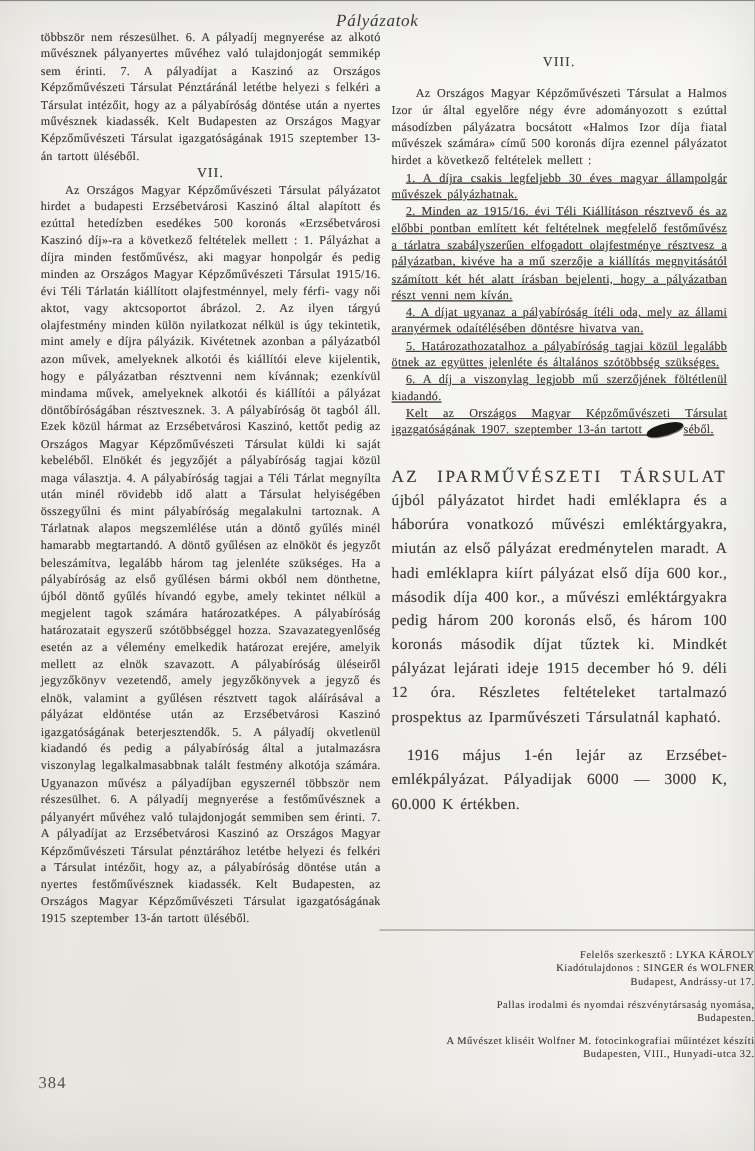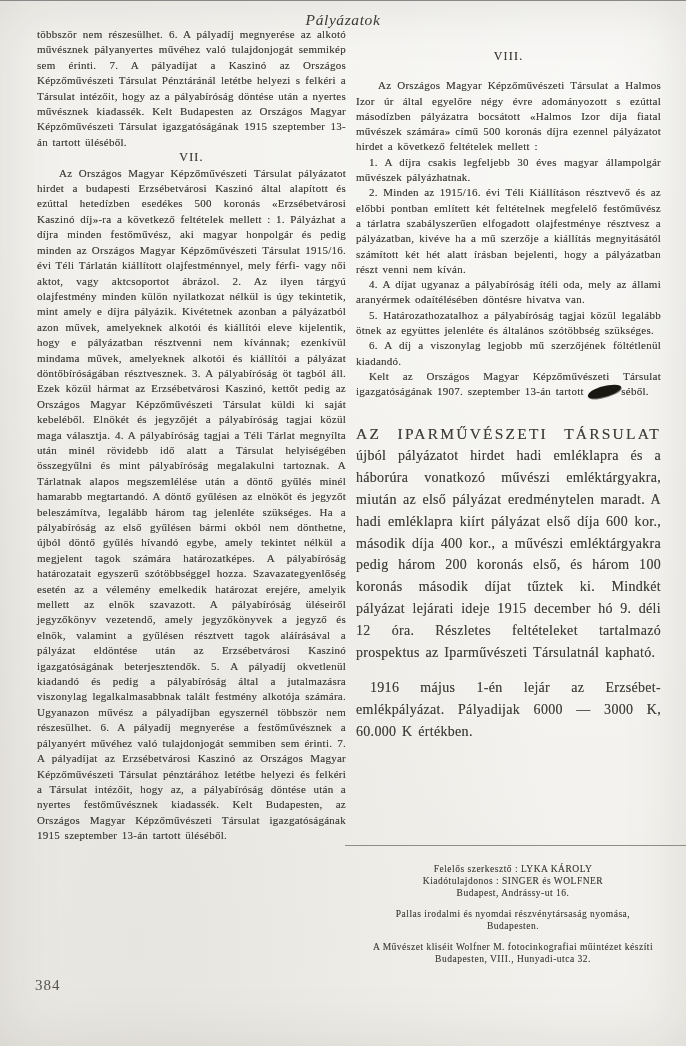--- a/index.html
+++ b/index.html
@@ -37,21 +37,21 @@
   .col-right{left:356px;top:48px;width:305px;line-height:15.3px;}
   .col p{margin:0;}
   .section-heading{
     margin:17px 0 12px 0;
     text-align:center;
     font-size:12px;
     letter-spacing:1.2px;
     font-weight:normal;
   }
   .col-right .section-heading{margin:0 0 14px 0;}
-  .indent{text-indent:13px;}
+  .indent{text-indent:13px;text-decoration:underline;}
   .indent-lg{text-indent:22px;}
   .large-para{
     font-size:14px;
     line-height:21.8px;
     word-spacing:2px;
     letter-spacing:0.3px;
   }
   .iparm{margin-top:23px !important;}
   .erzsebet{margin-top:14px !important;text-indent:14px;}
   .iparm-lead{
@@ -73,21 +73,21 @@
   }
   .colophon{
     position:absolute;left:340px;top:862px;width:346px;
     text-align:center;
     font-size:9.5px;
     line-height:12px;
     letter-spacing:0.5px;
     color:#45433d;
     text-shadow:0 0 0.4px rgba(64,62,56,0.5);
   }
-  .colophon p{margin:0;}
+  .colophon p{margin:0;text-align:right;}
   .colophon .grp{margin-bottom:9px;}
   .page-number{
     position:absolute;left:35px;top:976px;
     font-size:15px;
     letter-spacing:1px;
     color:#55534c;
   }
 </style>
 </head>
 <body>
@@ -114,21 +114,21 @@
     <p class="large-para iparm"><span class="iparm-lead">AZ IPARMŰVÉSZETI TÁRSULAT</span><span> újból pályázatot hirdet hadi emléklapra és a háborúra vonatkozó művészi emléktárgyakra, miután az első pályázat eredménytelen maradt. A hadi emléklapra kiírt pályázat első díja 600 kor., második díja 400 kor., a művészi emléktárgyakra pedig három 200 koronás első, és három 100 koronás második díjat tűztek ki. Mindkét pályázat lejárati ideje 1915 december hó 9. déli 12 óra. Részletes feltételeket tartalmazó prospektus az Iparművészeti Társulatnál kapható.</span></p>
     <p class="large-para erzsebet">1916 május 1-én lejár az Erzsébet-emlékpályázat. Pályadijak 6000 — 3000 K, 60.000 K értékben.</p>
   </div>
 
   <div class="rule"></div>
 
   <div class="colophon">
     <div class="grp">
       <p>Felelős szerkesztő : LYKA KÁROLY</p>
       <p>Kiadótulajdonos : SINGER és WOLFNER</p>
-      <p>Budapest, Andrássy-ut 16.</p>
+      <p>Budapest, Andrássy-ut 17.</p>
     </div>
     <div class="grp">
       <p>Pallas irodalmi és nyomdai részvénytársaság nyomása,</p>
       <p>Budapesten.</p>
     </div>
     <div class="grp">
       <p>A Művészet kliséit Wolfner M. fotocinkografiai műintézet készíti</p>
       <p>Budapesten, VIII., Hunyadi-utca 32.</p>
     </div>
   </div>

